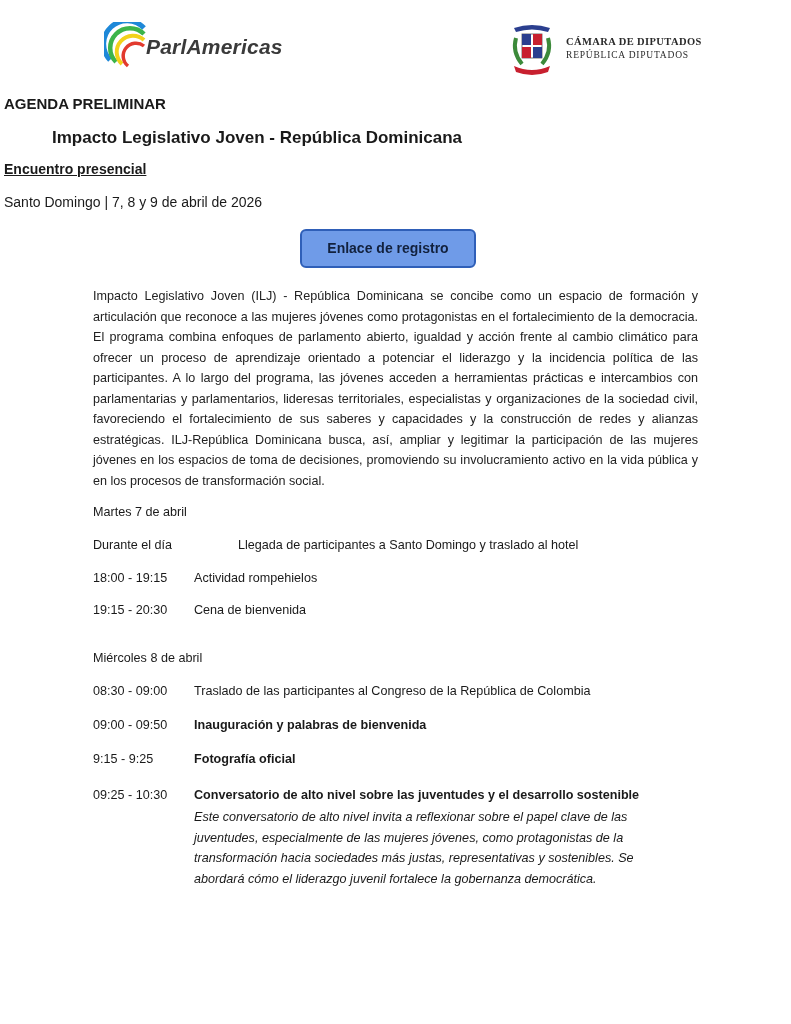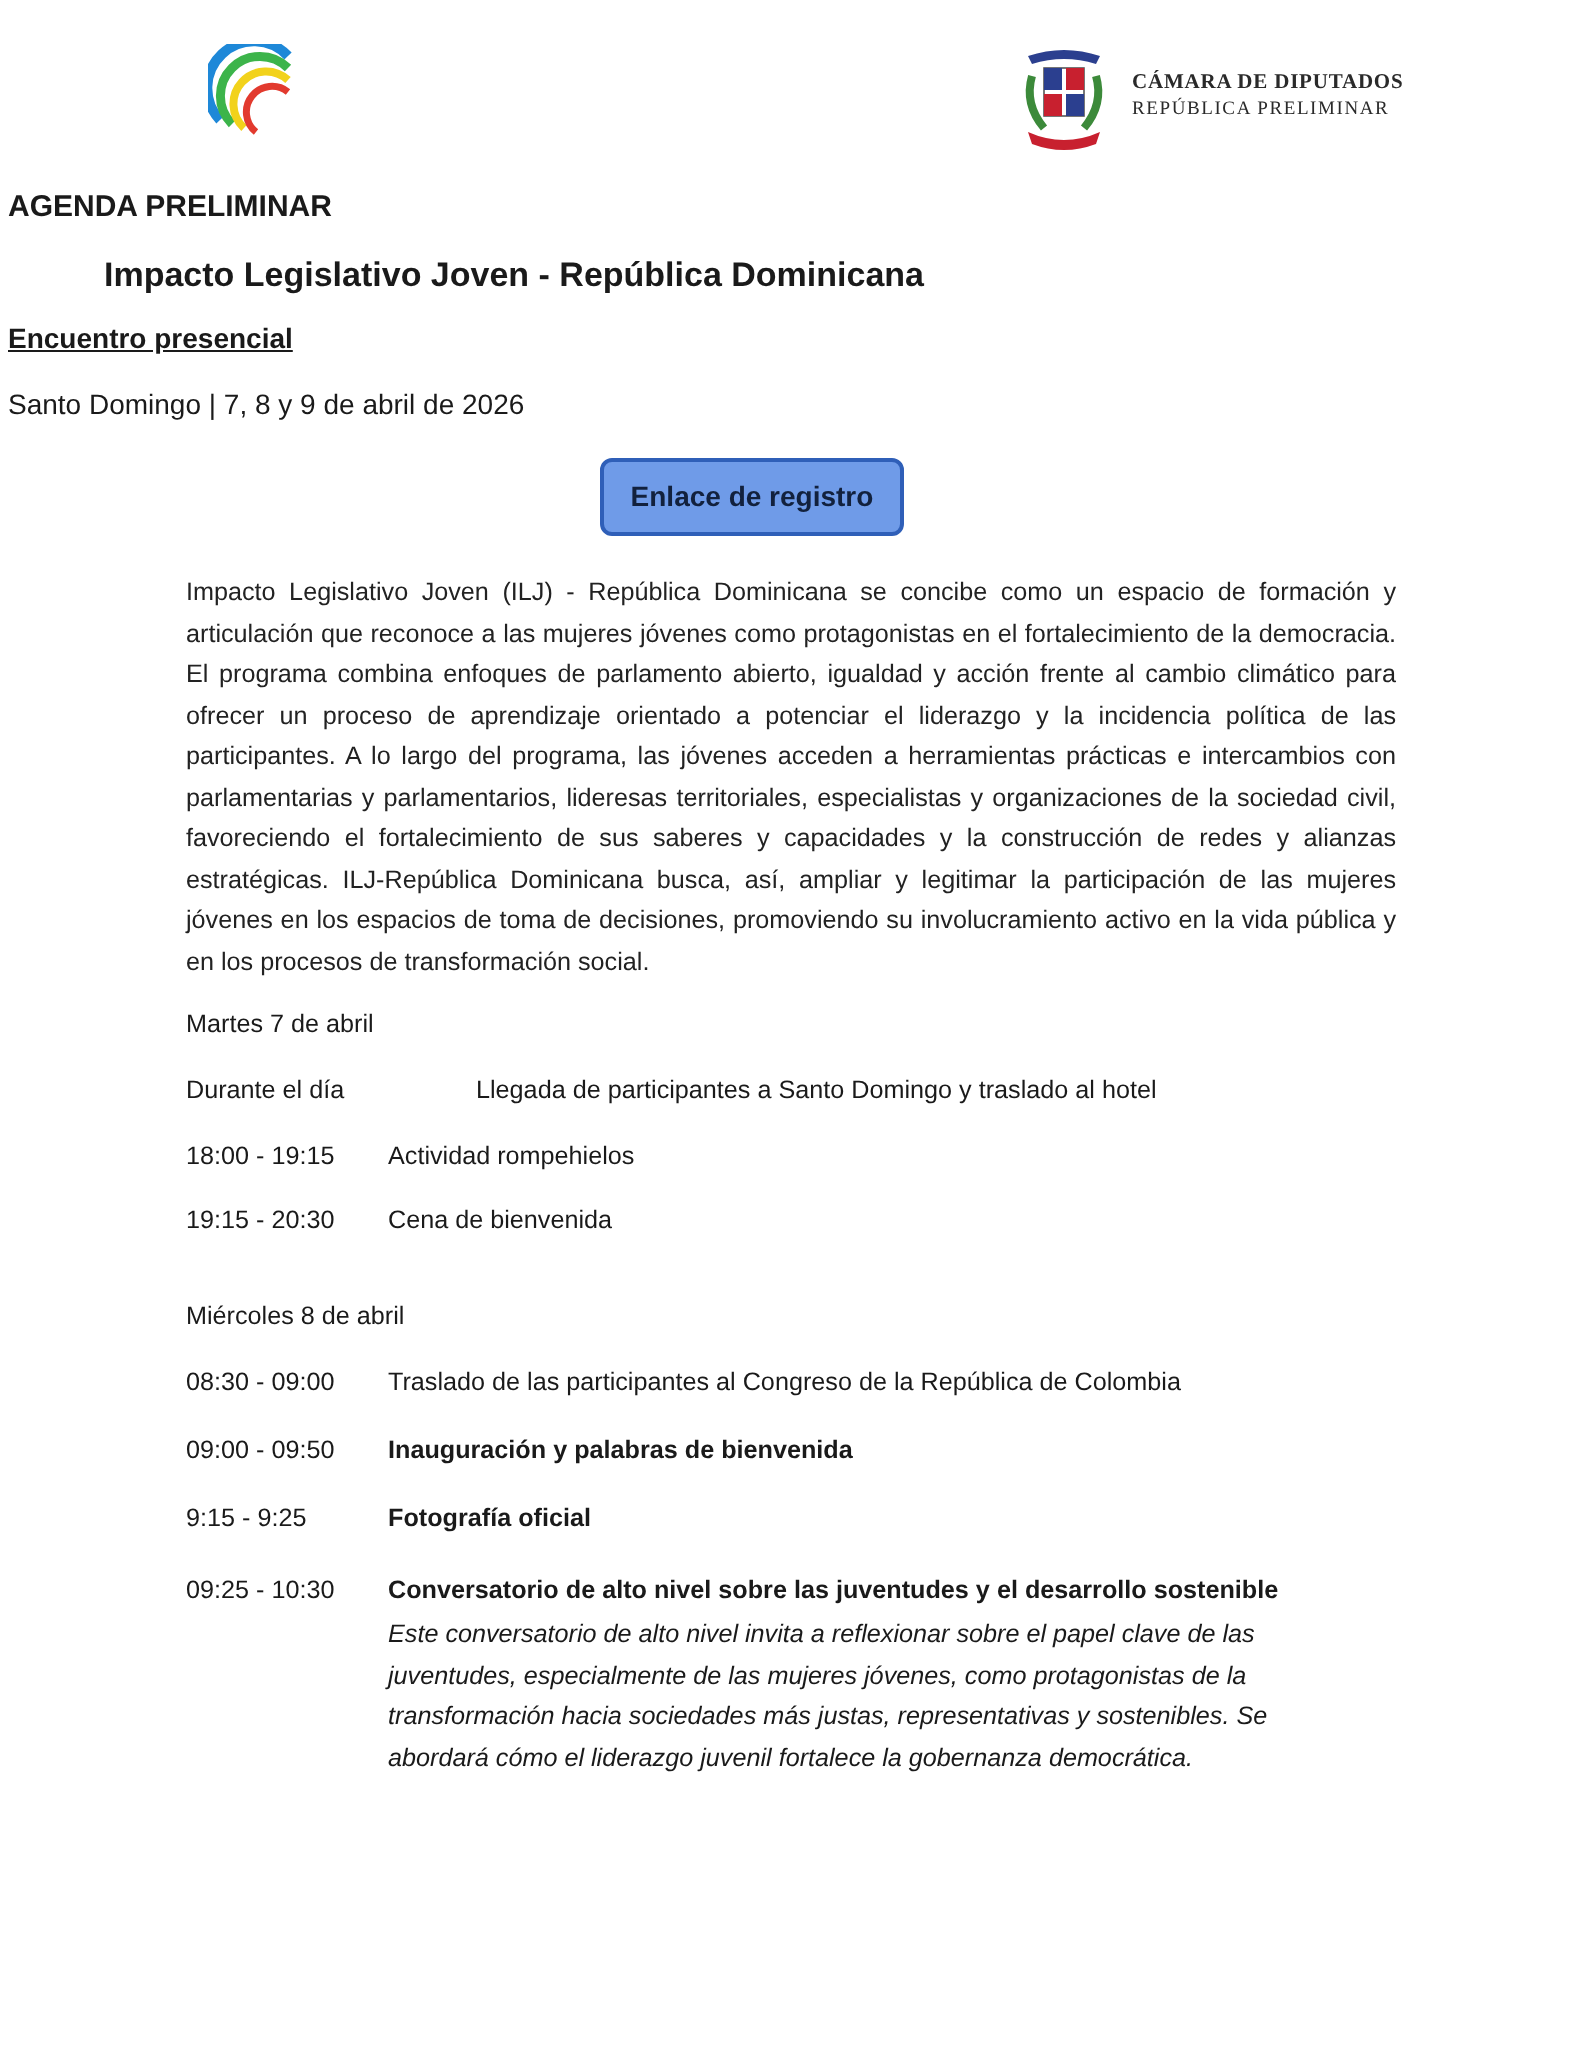--- a/index.html
+++ b/index.html
@@ -12,21 +12,21 @@
   .logo-right .crest { position:absolute; left:0; top:0; width:48px; height:54px; }
   .logo-right .l1 { position:absolute; left:58px; top:14px; font-family:"Liberation Serif", serif;
                     font-size:10.5px; font-weight:bold; color:#2a2a2a; letter-spacing:0.4px; }
   .logo-right .l2 { position:absolute; left:58px; top:28px; font-family:"Liberation Serif", serif;
                     font-size:9.5px; color:#2a2a2a; letter-spacing:0.8px; }
   .center { position:absolute; left:4px; width:791px; text-align:left; }
   .t1 { top:95px; font-size:15px; font-weight:bold; }
   .t2 { top:128px; font-size:17px; font-weight:bold;margin-left:48px; }
   .t3 { top:161px; font-size:14px; font-weight:bold; text-decoration:underline; }
   .t4 { top:194px; font-size:14px; }
-  .reg-btn { position:absolute; left:300px; top:229px; width:152px; height:39px; box-sizing:border-box;
+  .reg-btn { position:absolute; left:300px; top:229px; width:176px; height:39px; box-sizing:border-box;
              background:#6f9be8; border:2.5px solid #2f5fb8; border-radius:6px;
              font-size:14px; font-weight:bold; color:#12213d; text-align:center; line-height:34px; }
   .intro { position:absolute; left:93px; top:286px; width:605px; font-size:12.6px; line-height:20.5px;
            text-align:justify; color:#222; }
   .day { position:absolute; left:93px; font-size:12.6px; font-weight:normal; }
   .row { position:absolute; left:93px; font-size:12.6px; width:620px; }
   .row .time { position:absolute; left:0; top:0; }
   .row .act { position:absolute; top:0; }
   .row .act.b { font-weight:bold; }
   .row .desc { position:absolute; top:19px; font-style:italic; line-height:20.5px; width:440px; }
@@ -34,36 +34,37 @@
 </head>
 <body>
 
 <div class="logo-left">
   <svg width="44" height="50" viewBox="0 0 44 50" style="position:absolute;left:0;top:0;">
     <path d="M40 6 A22 22 0 0 0 6 38" fill="none" stroke="#1e88d8" stroke-width="5"></path>
     <path d="M40 12 A17 17 0 0 0 12 40" fill="none" stroke="#3cb44a" stroke-width="4.5"></path>
     <path d="M40 18 A12 12 0 0 0 18 42" fill="none" stroke="#f2d21b" stroke-width="4"></path>
     <path d="M40 24 A8 8 0 0 0 24 44" fill="none" stroke="#e23a2e" stroke-width="3.5"></path>
   </svg>
+  <span class="brand">ParlAmericas</span>
 </div>
 
 <div class="logo-right">
   <svg class="crest" viewBox="0 0 48 54">
     <path d="M6 6 Q24 0 42 6 L40 10 Q24 5 8 10 Z" fill="#2b3f8f"></path>
     <rect x="14" y="12" width="20" height="24" fill="#ffffff" stroke="#555" stroke-width="0.8"></rect>
     <rect x="14" y="12" width="9" height="11" fill="#2b3f8f"></rect>
     <rect x="25" y="12" width="9" height="11" fill="#c8202f"></rect>
     <rect x="14" y="25" width="9" height="11" fill="#c8202f"></rect>
     <rect x="25" y="25" width="9" height="11" fill="#2b3f8f"></rect>
     <path d="M8 16 Q4 30 14 42" fill="none" stroke="#3c8a3a" stroke-width="4"></path>
     <path d="M40 16 Q44 30 34 42" fill="none" stroke="#3c8a3a" stroke-width="4"></path>
     <path d="M6 44 Q24 52 42 44 L40 50 Q24 56 8 50 Z" fill="#c8202f"></path>
   </svg>
   <span class="l1">CÁMARA DE DIPUTADOS</span>
-  <span class="l2">REPÚBLICA PRELIMINAR</span>
+  <span class="l2">REPÚBLICA DIPUTADOS</span>
 </div>
 
 <div class="center t1">AGENDA PRELIMINAR</div>
 <div class="center t2">Impacto Legislativo Joven - República Dominicana</div>
 <div class="center t3">Encuentro presencial</div>
 <div class="center t4">Santo Domingo | 7, 8 y 9 de abril de 2026</div>
 
 <div class="reg-btn">Enlace de registro</div>
 
 <div class="intro">Impacto Legislativo Joven (ILJ) - República Dominicana se concibe como un espacio de formación y articulación que reconoce a las mujeres jóvenes como protagonistas en el fortalecimiento de la democracia. El programa combina enfoques de parlamento abierto, igualdad y acción frente al cambio climático para ofrecer un proceso de aprendizaje orientado a potenciar el liderazgo y la incidencia política de las participantes. A lo largo del programa, las jóvenes acceden a herramientas prácticas e intercambios con parlamentarias y parlamentarios, lideresas territoriales, especialistas y organizaciones de la sociedad civil, favoreciendo el fortalecimiento de sus saberes y capacidades y la construcción de redes y alianzas estratégicas. ILJ-República Dominicana busca, así, ampliar y legitimar la participación de las mujeres jóvenes en los espacios de toma de decisiones, promoviendo su involucramiento activo en la vida pública y en los procesos de transformación social.</div>

